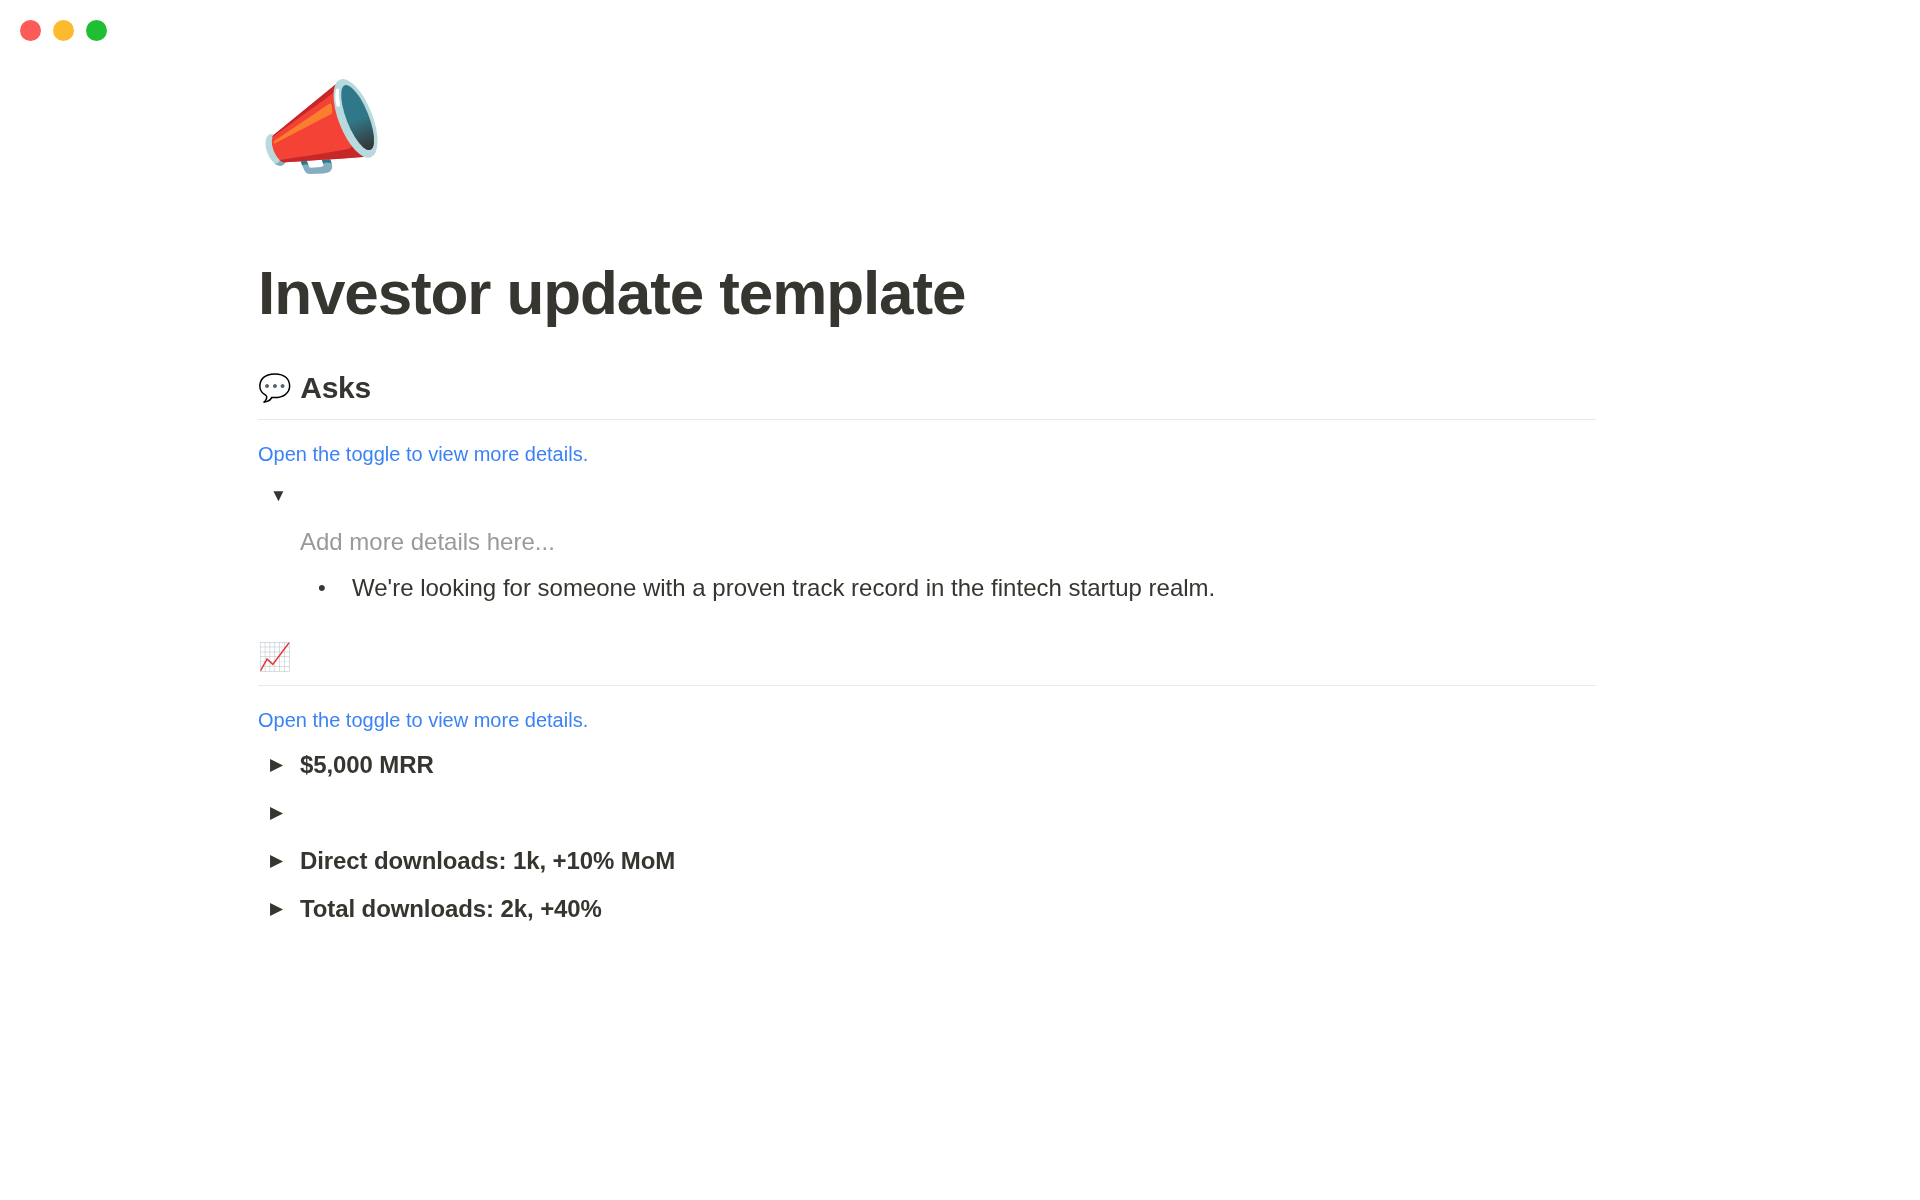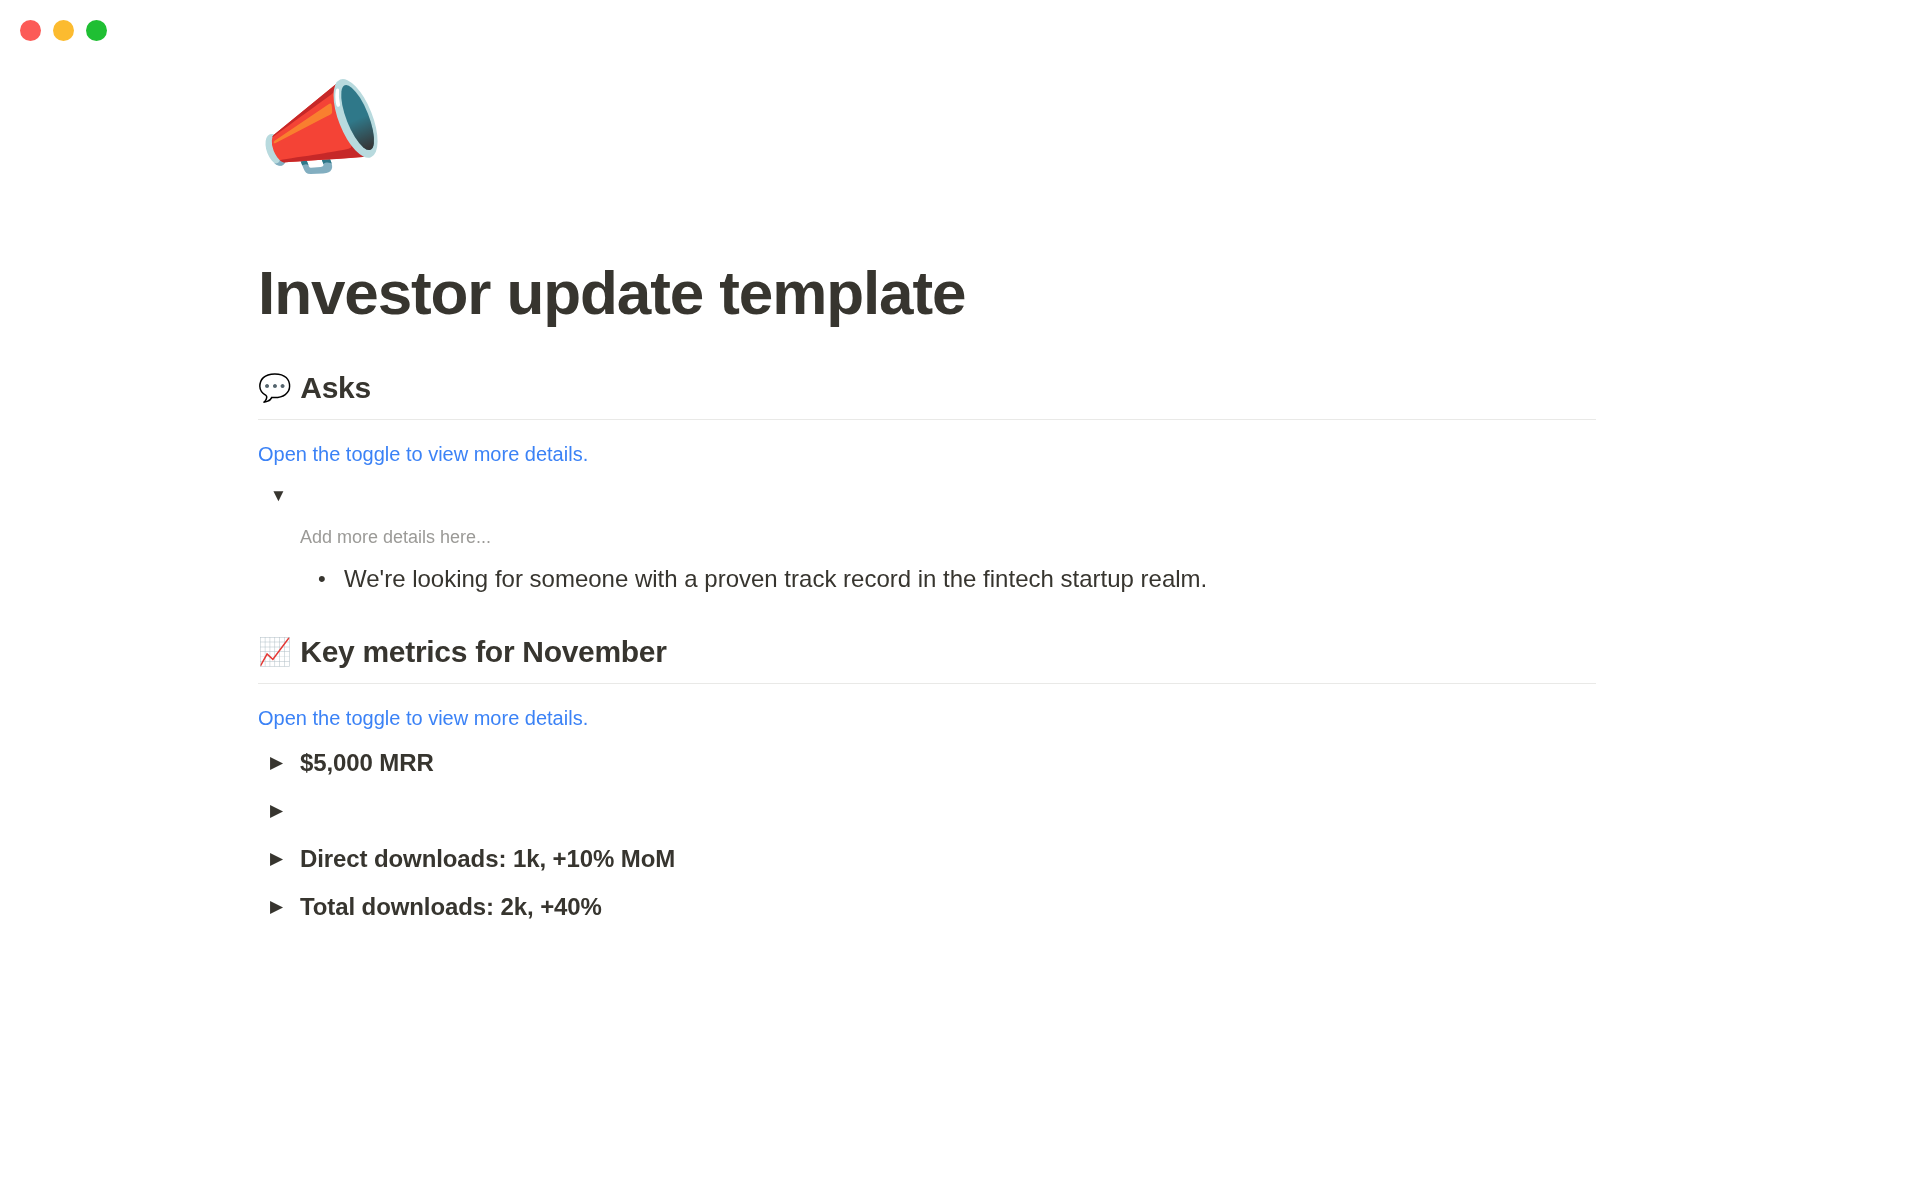--- a/index.html
+++ b/index.html
@@ -136,21 +136,21 @@
     color: #37352f;
     line-height: 36px;
     letter-spacing: -0.1px;
   }
 
   .toggle-body {
     padding-left: 42px;
     margin-top: 10px;
   }
   .placeholder-text {
-    font-size: 18px;
+    font-size: 24px;
     color: #9b9a97;
     line-height: 1.5;
     margin-bottom: 6px;
   }
 
   .bullet-list {
     list-style: none;
     margin-top: 10px;
     padding-left: 0;
   }
@@ -162,20 +162,21 @@
     line-height: 1.5;
     padding-left: 18px;
   }
   .bullet-dot {
     flex: 0 0 26px;
     font-size: 22px;
     line-height: 36px;
   }
   .bullet-text {
     line-height: 36px;
+    margin-left: 8px;
   }
 
   .metric-toggle { margin-top: 12px; }
 </style>
 </head>
 <body>
 
 <div class="window">
 
   <div class="titlebar">
@@ -213,21 +214,20 @@
               <span class="bullet-text">We're looking for someone with a proven track record in the fintech startup realm.</span>
             </li>
           </ul>
         </div>
       </div>
     </div>
 
     <div class="section second">
       <div class="section-heading">
         <span class="emoji">📈</span>
-        <span>Key metrics for November</span>
       </div>
       <div class="divider"></div>
 
       <div class="hint-text">Open the toggle to view more details.</div>
 
       <div class="toggle metric-toggle">
         <div class="toggle-head">
           <span class="arrow">▶</span>
           <span class="toggle-label">$5,000 MRR</span>
         </div>

